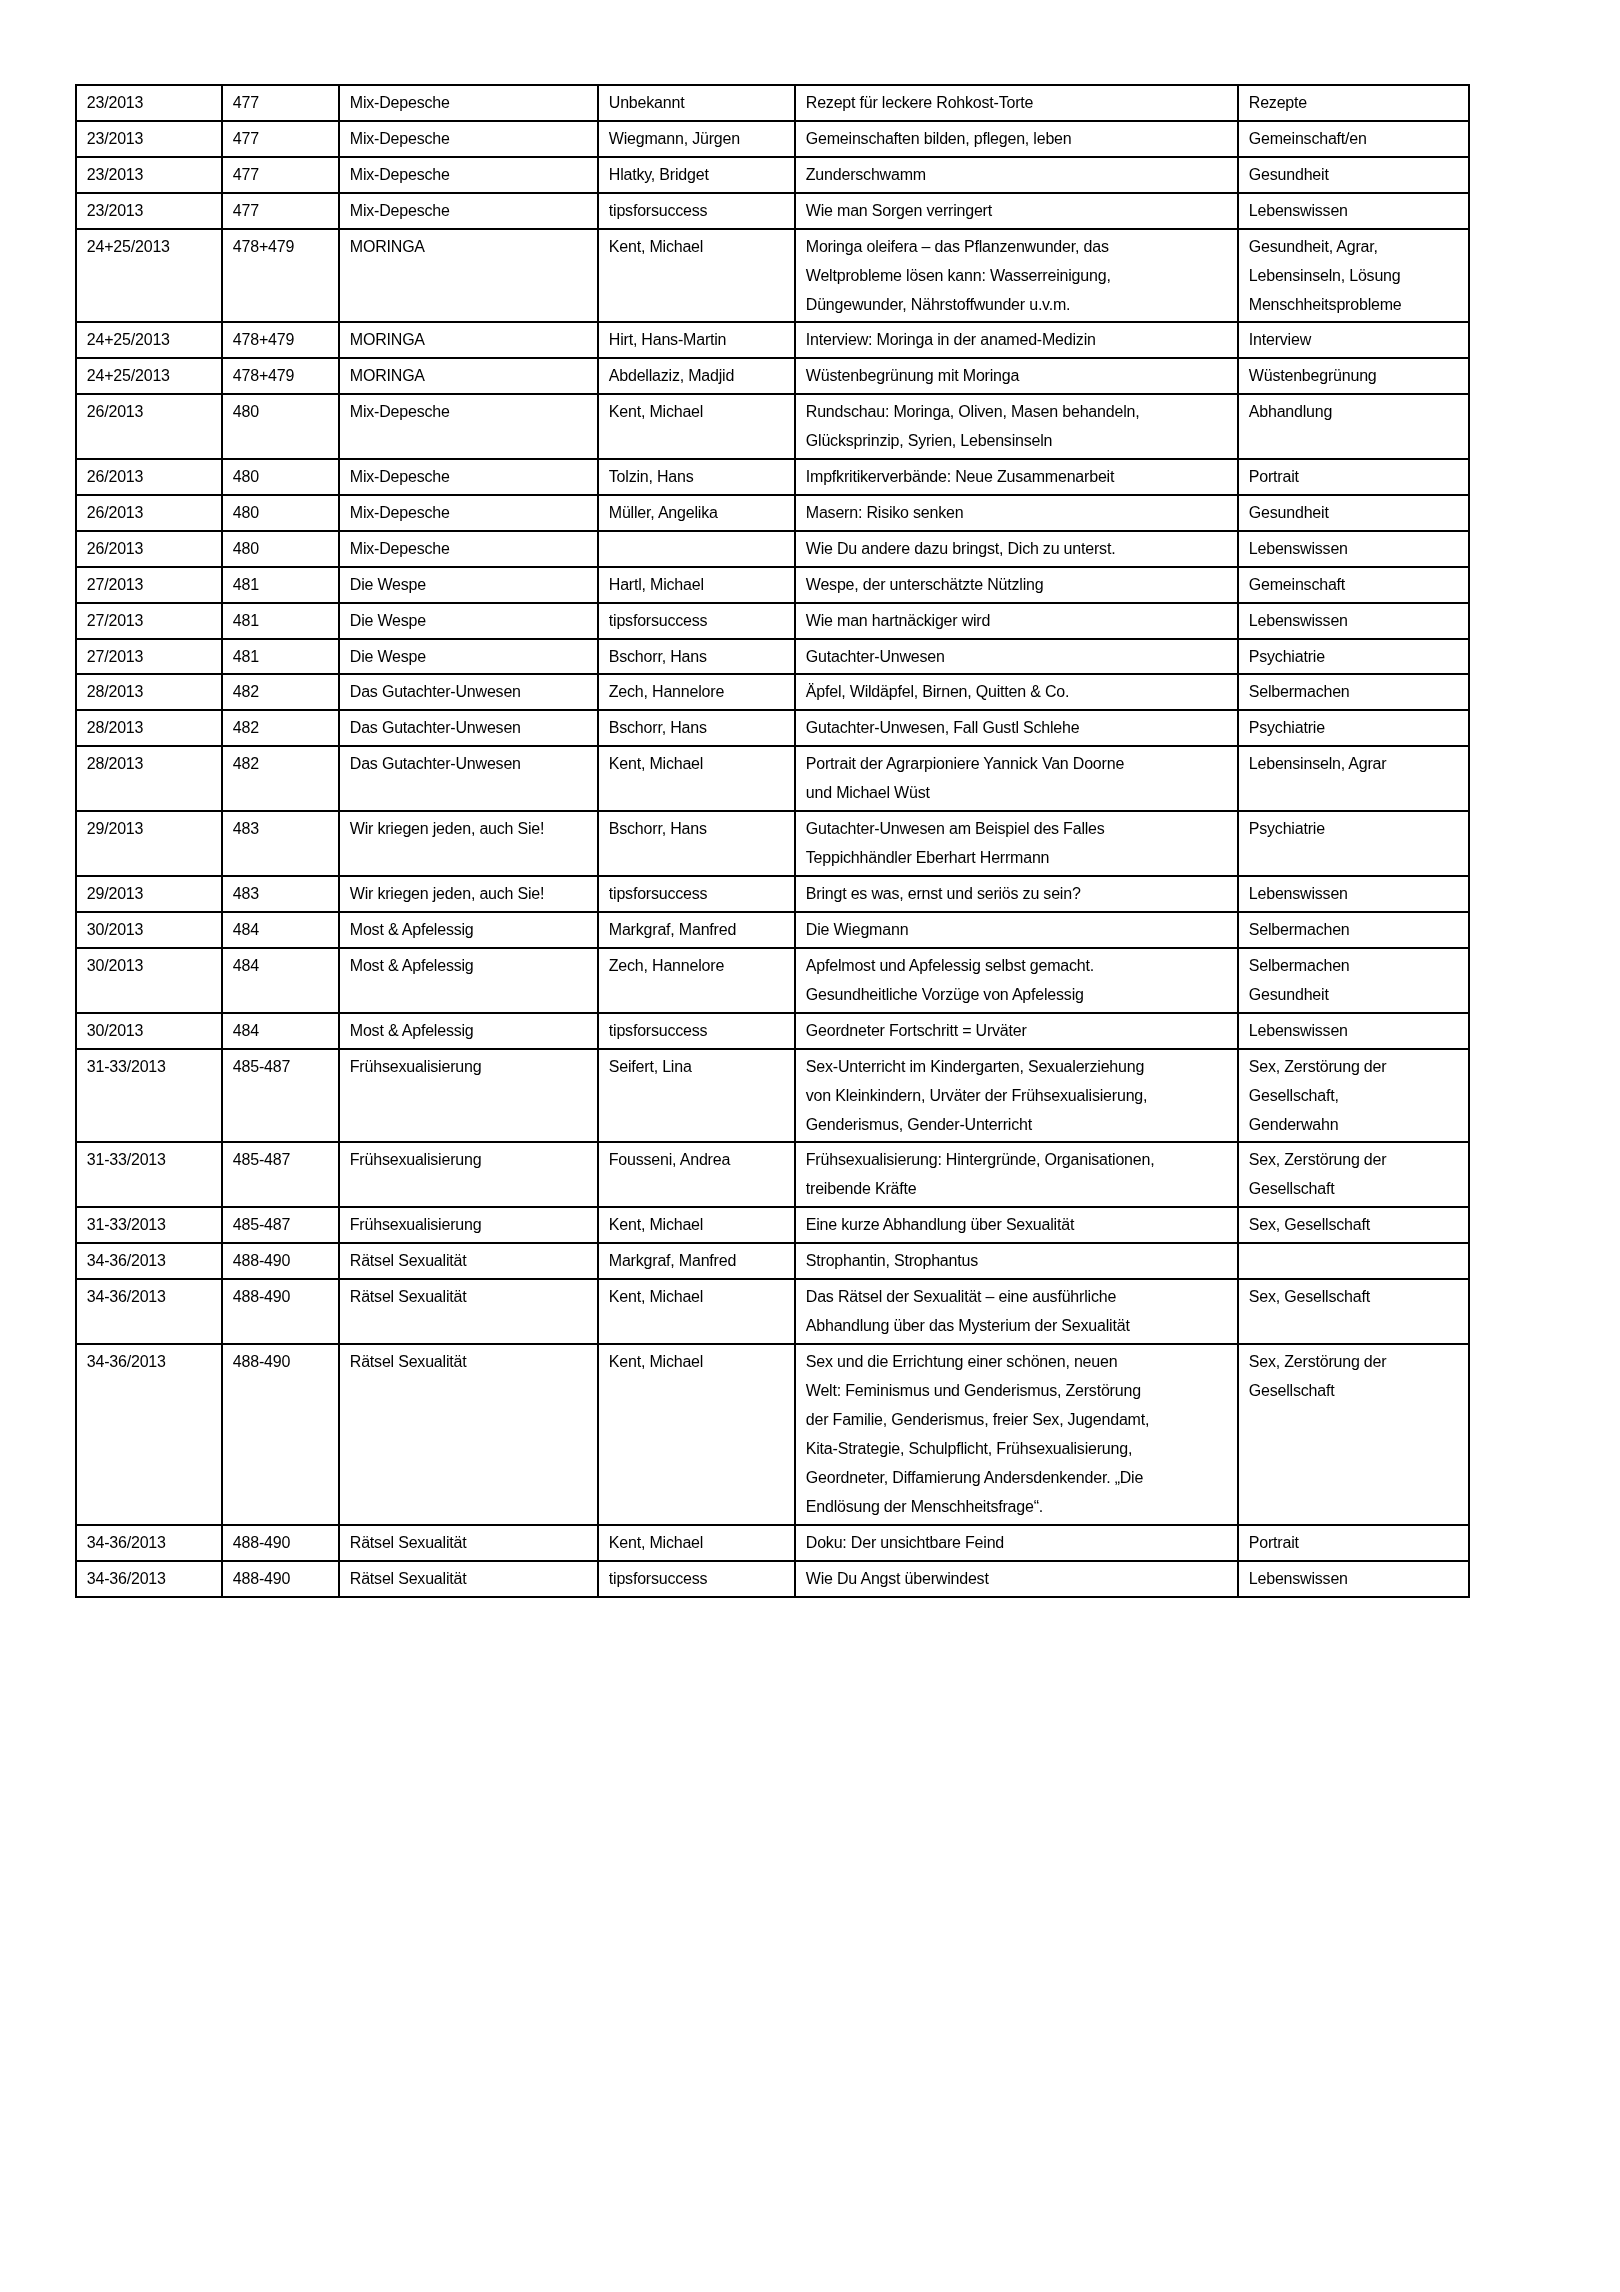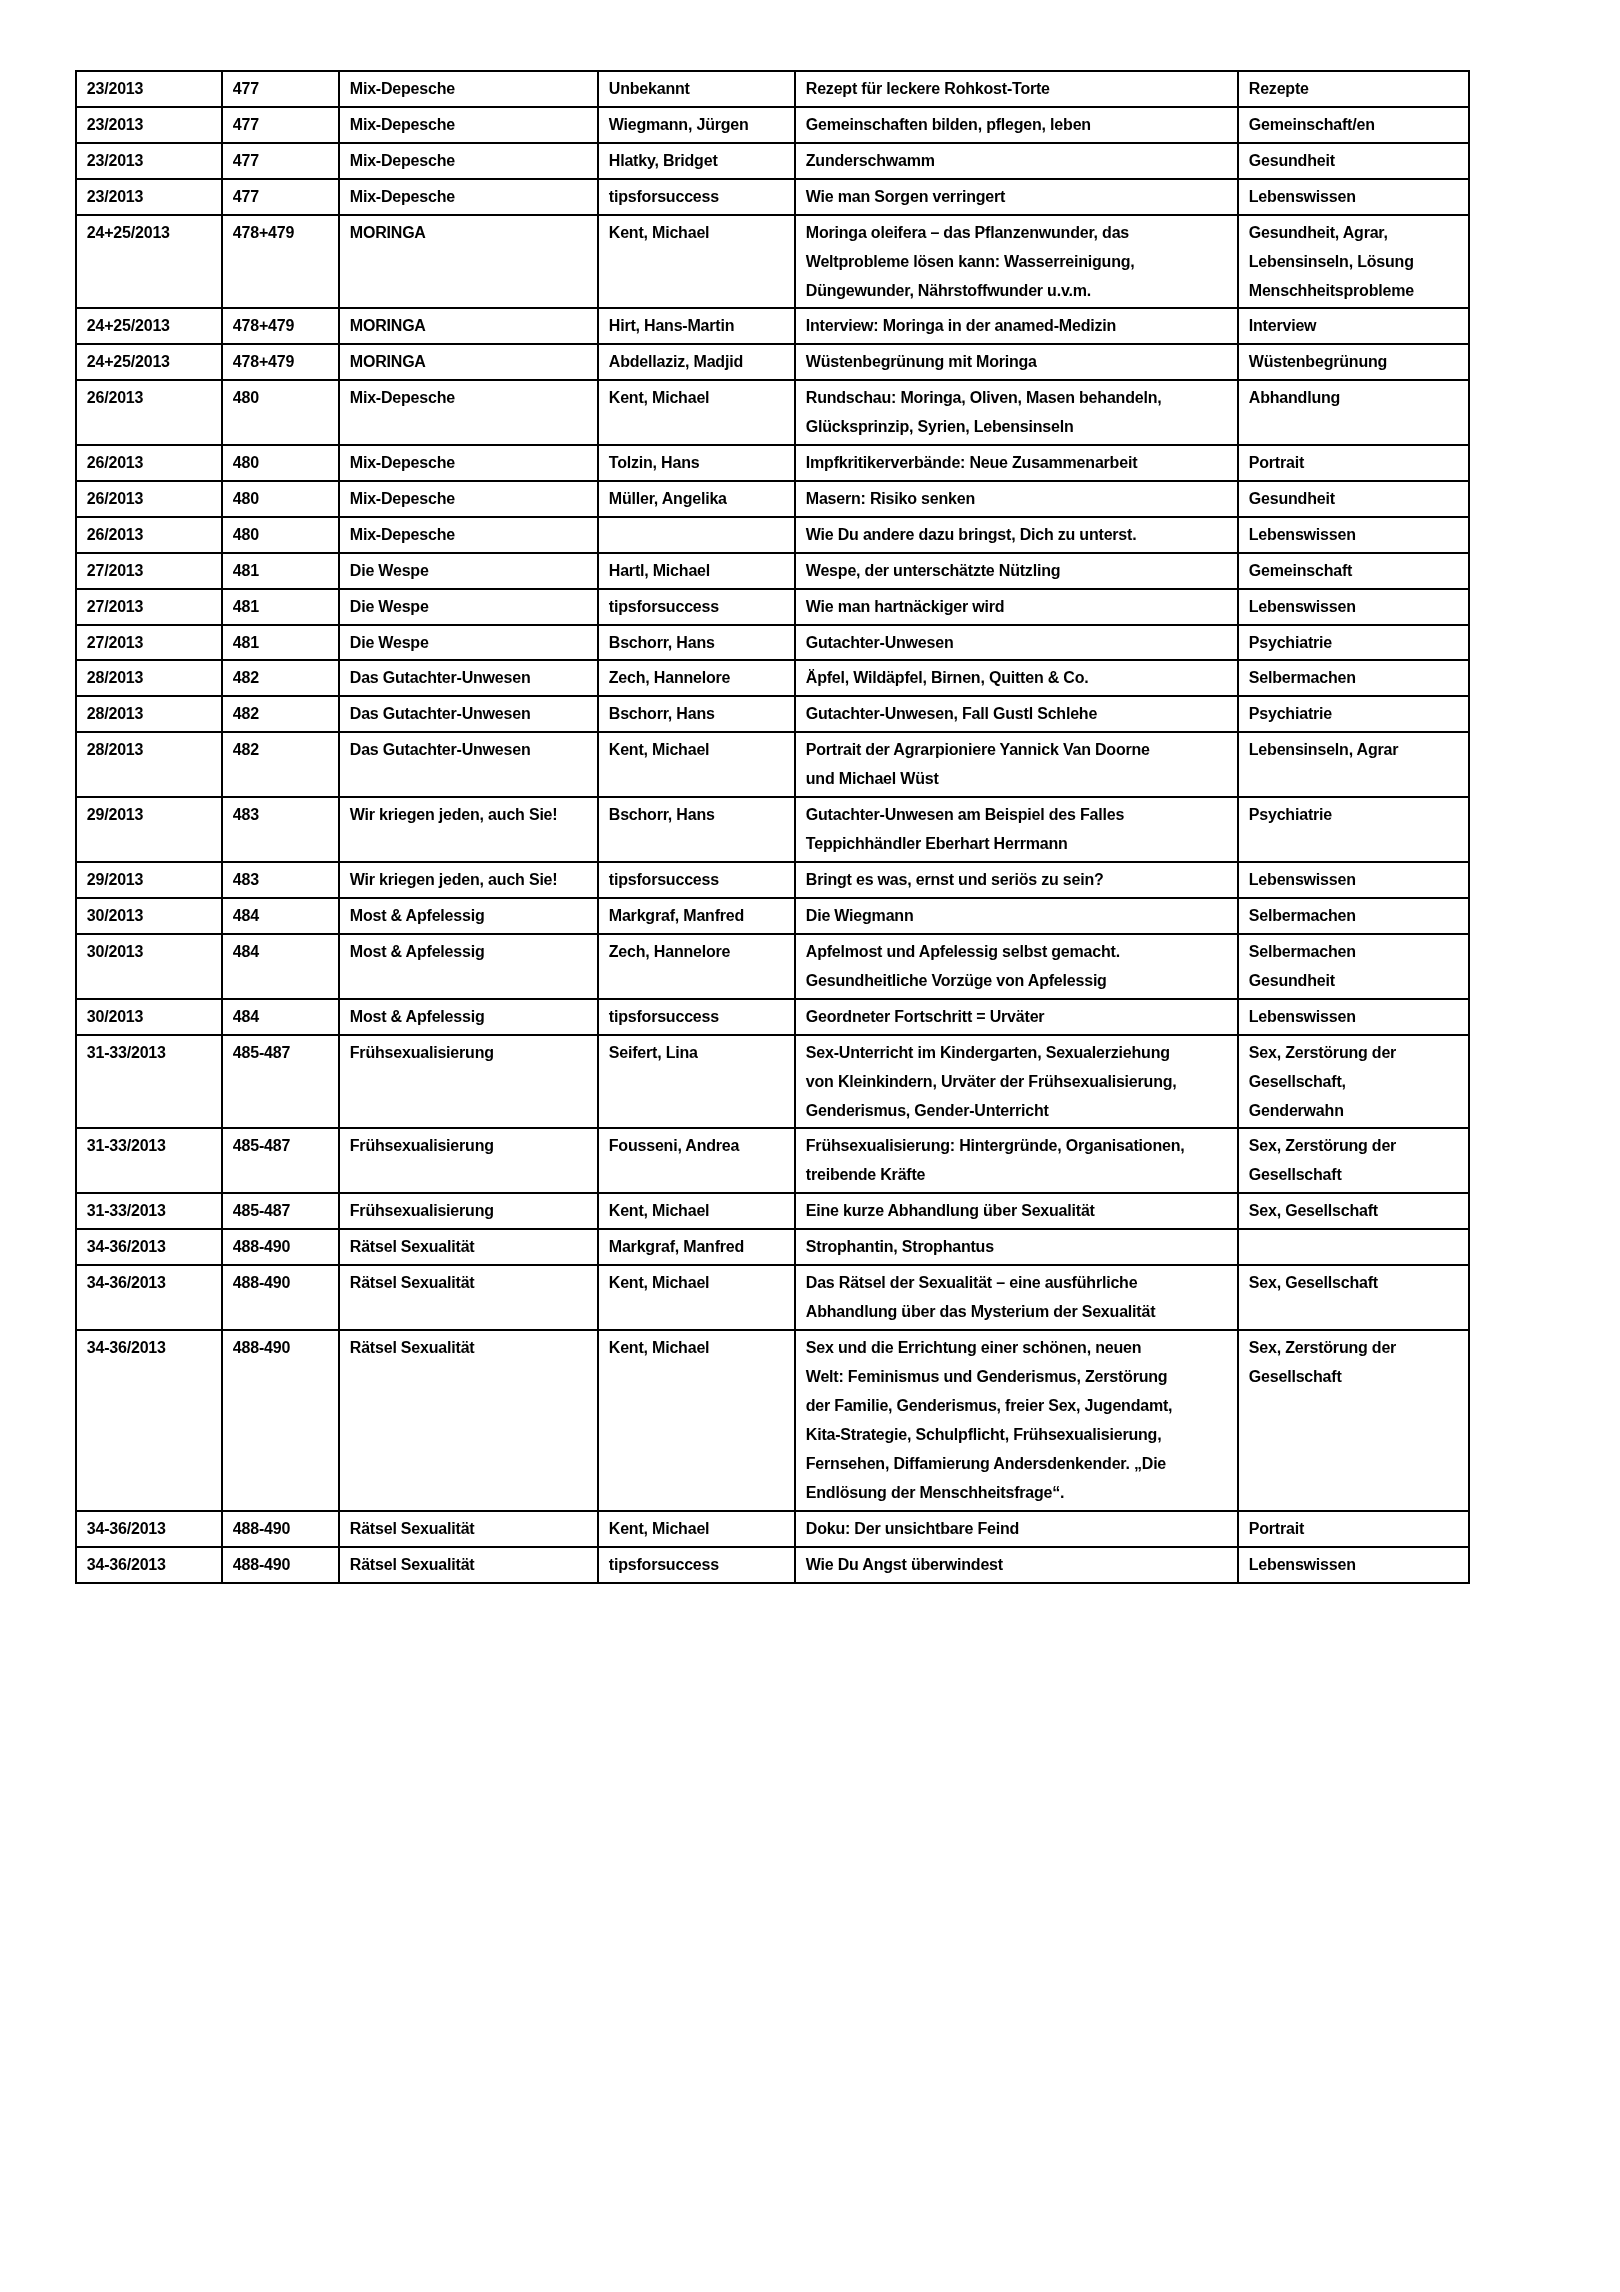--- a/index.html
+++ b/index.html
@@ -10,25 +10,24 @@
   body {
     width: 1620px;
     height: 2293px;
     position: relative;
     font-family: "Liberation Sans", sans-serif;
     color: #000000;
   }
   .doc-table {
     position: absolute;
     left: 75px;
-    top: 70px;
+    top: 84px;
     width: 1393px;
     border-collapse: collapse;
     table-layout: fixed;
-    font-weight: bold;
   }
   .doc-table, .doc-table td {
     border: 2px solid #000000;
   }
   .doc-table {
     border-width: 2.9px;
   }
   .doc-table td {
     vertical-align: top;
     padding: 2px 7.8px 2.9px 9.8px;
@@ -292,21 +291,21 @@
       </tr>
       <tr>
         <td>34-36/2013</td>
         <td>488-490</td>
         <td>Rätsel Sexualität</td>
         <td>Kent, Michael</td>
         <td>Sex und die Errichtung einer schönen, neuen
 Welt: Feminismus und Genderismus, Zerstörung
 der Familie, Genderismus, freier Sex, Jugendamt,
 Kita-Strategie, Schulpflicht, Frühsexualisierung,
-Fernsehen, Diffamierung Andersdenkender. „Die
+Geordneter, Diffamierung Andersdenkender. „Die
 Endlösung der Menschheitsfrage“.</td>
         <td>Sex, Zerstörung der
 Gesellschaft</td>
       </tr>
       <tr>
         <td>34-36/2013</td>
         <td>488-490</td>
         <td>Rätsel Sexualität</td>
         <td>Kent, Michael</td>
         <td>Doku: Der unsichtbare Feind</td>

